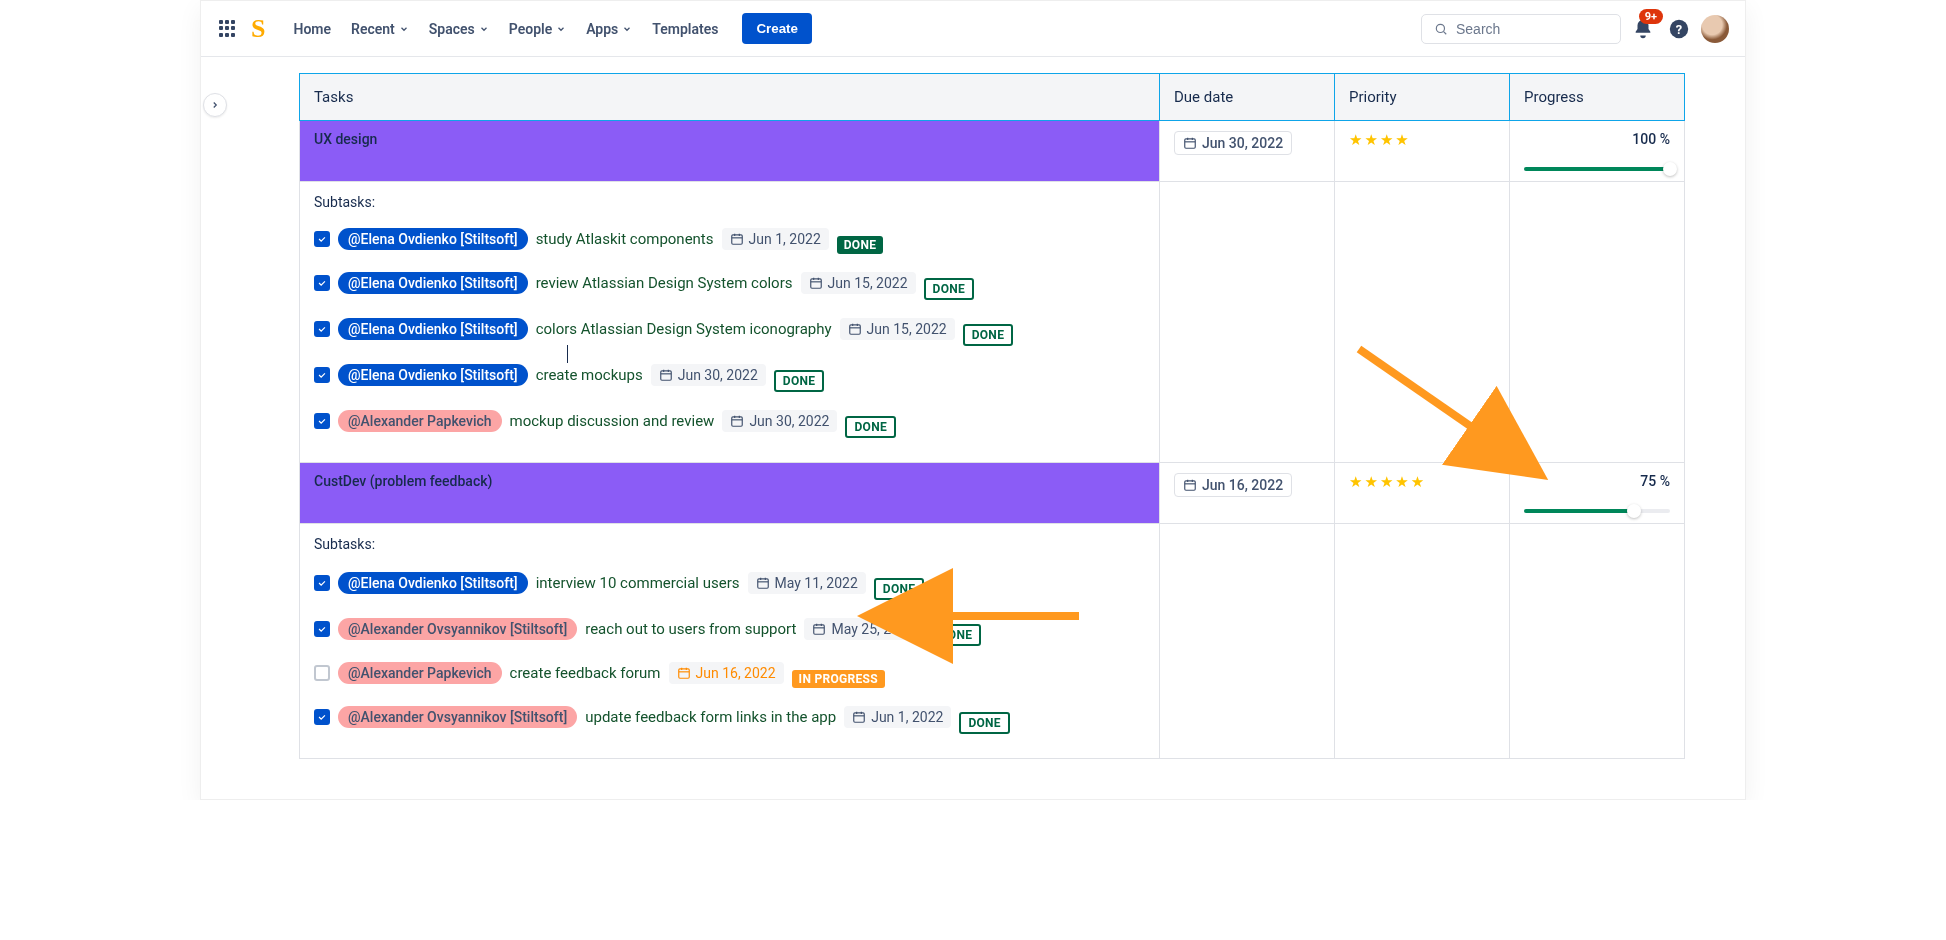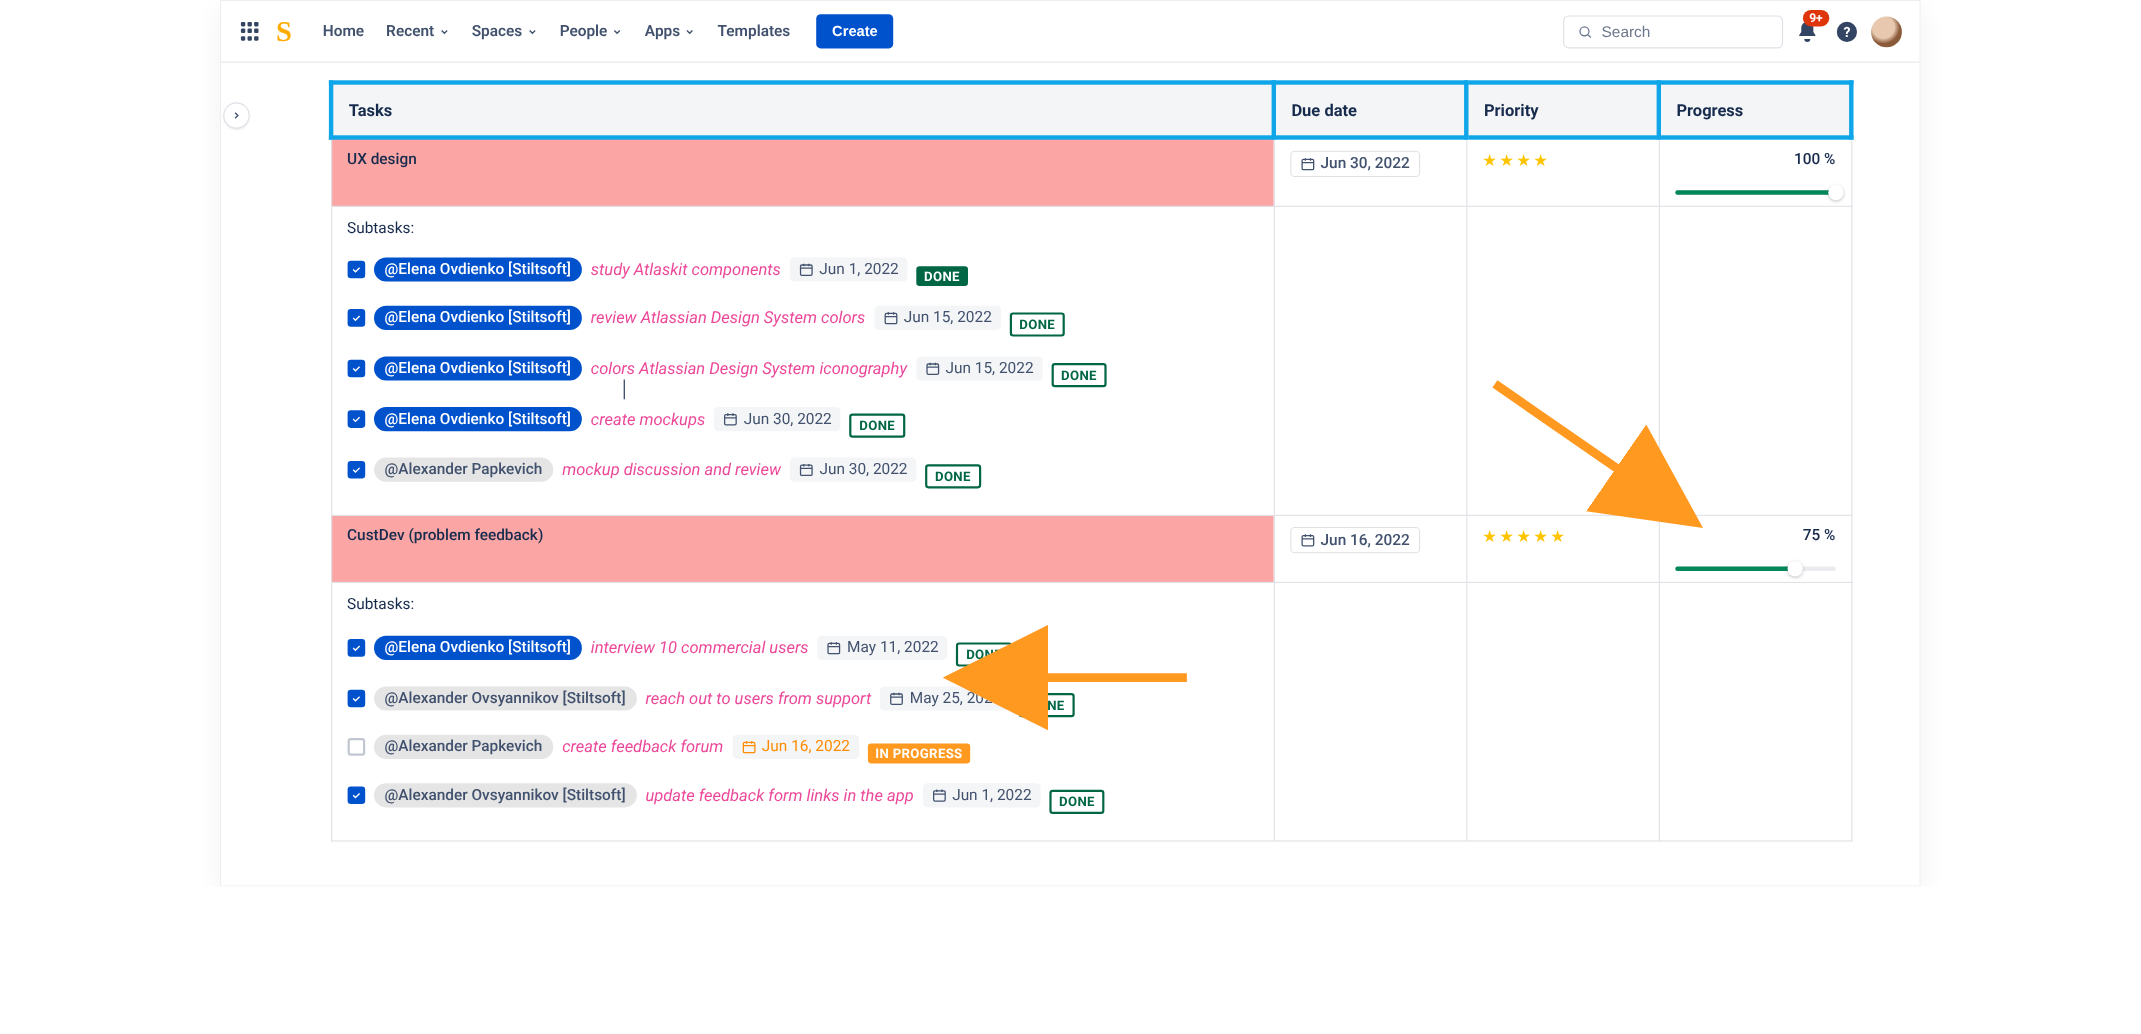--- a/index.html
+++ b/index.html
@@ -74,48 +74,48 @@
   background:#fff; display:flex; align-items:center; justify-content:center;
   box-shadow:0 1px 2px rgba(0,0,0,0.08); cursor:pointer;
 }
 .main {
   flex:1; padding: 16px 60px 40px 70px;
 }
 table.task-table {
   width:100%; border-collapse:collapse; border:1px solid #dfe1e6;
 }
 .task-table th {
-  background:#f4f5f7; text-align:left; font-weight:700; font-size:15px;
-  padding:14px 14px; border:4px solid #0ea5e9; color:#172b4d;
+  background:#f4f5f7; text-align:left; font-weight:400; font-size:15px;
+  padding:14px 14px; border:1px solid #0ea5e9; color:#172b4d;
 }
 .task-table td {
   border:1px solid #dfe1e6; padding:12px 14px; vertical-align:top;
 }
 .col-tasks { width:auto; }
 .col-due { width:175px; }
 .col-prio { width:175px; }
 .col-prog { width:175px; }
-.group-row td { background:#fca5a5; font-weight:500; color:#172b4d; padding-top:10px; padding-bottom:10px; }
+.group-row td { background:#8b5cf6; font-weight:500; color:#172b4d; padding-top:10px; padding-bottom:10px; }
 .group-row td.side-cell { background:#fff; }
 .subtasks-label { font-weight:400; color:#172b4d; margin-bottom:14px; display:block; }
 .subtask-list { list-style:none; }
 .subtask-list li { display:flex; align-items:center; gap:8px; margin:12px 0; flex-wrap:wrap; }
 .cb {
   width:16px; height:16px; border-radius:3px; border:2px solid #0052cc;
   background:#0052cc; display:inline-flex; align-items:center; justify-content:center;
   cursor:pointer; flex-shrink:0;
 }
 .cb svg { width:10px; height:10px; stroke:#fff; stroke-width:3; fill:none; }
 .cb.unchecked { background:#fff; border-color:#c1c7d0; }
 .mention {
   background:#0052cc; color:#fff; border-radius:14px; padding:3px 10px;
   font-size:14px; display:inline-block; font-weight:500;
 }
-.mention.grey { background:#e5e5e5; color:#42526e; }
-.task-text { color:#ec4899; font-size:15px;font-style:italic; }
+.mention.grey { background:#fca5a5; color:#42526e; }
+.task-text { color:#14532d; font-size:15px; }
 .date-chip {
   background:#f4f5f7; border-radius:4px; padding:3px 8px; color:#42526e;
   font-size:14px; display:inline-flex; align-items:center; gap:5px;
 }
 .date-chip.orange { color:#ff8b00; }
 .date-chip.white { background:#fff; border:1px solid #dfe1e6; }
 .status {
   font-weight:700; font-size:12px; border-radius:3px; padding:2px 7px;
   letter-spacing:0.3px;
   margin-top:12px;

